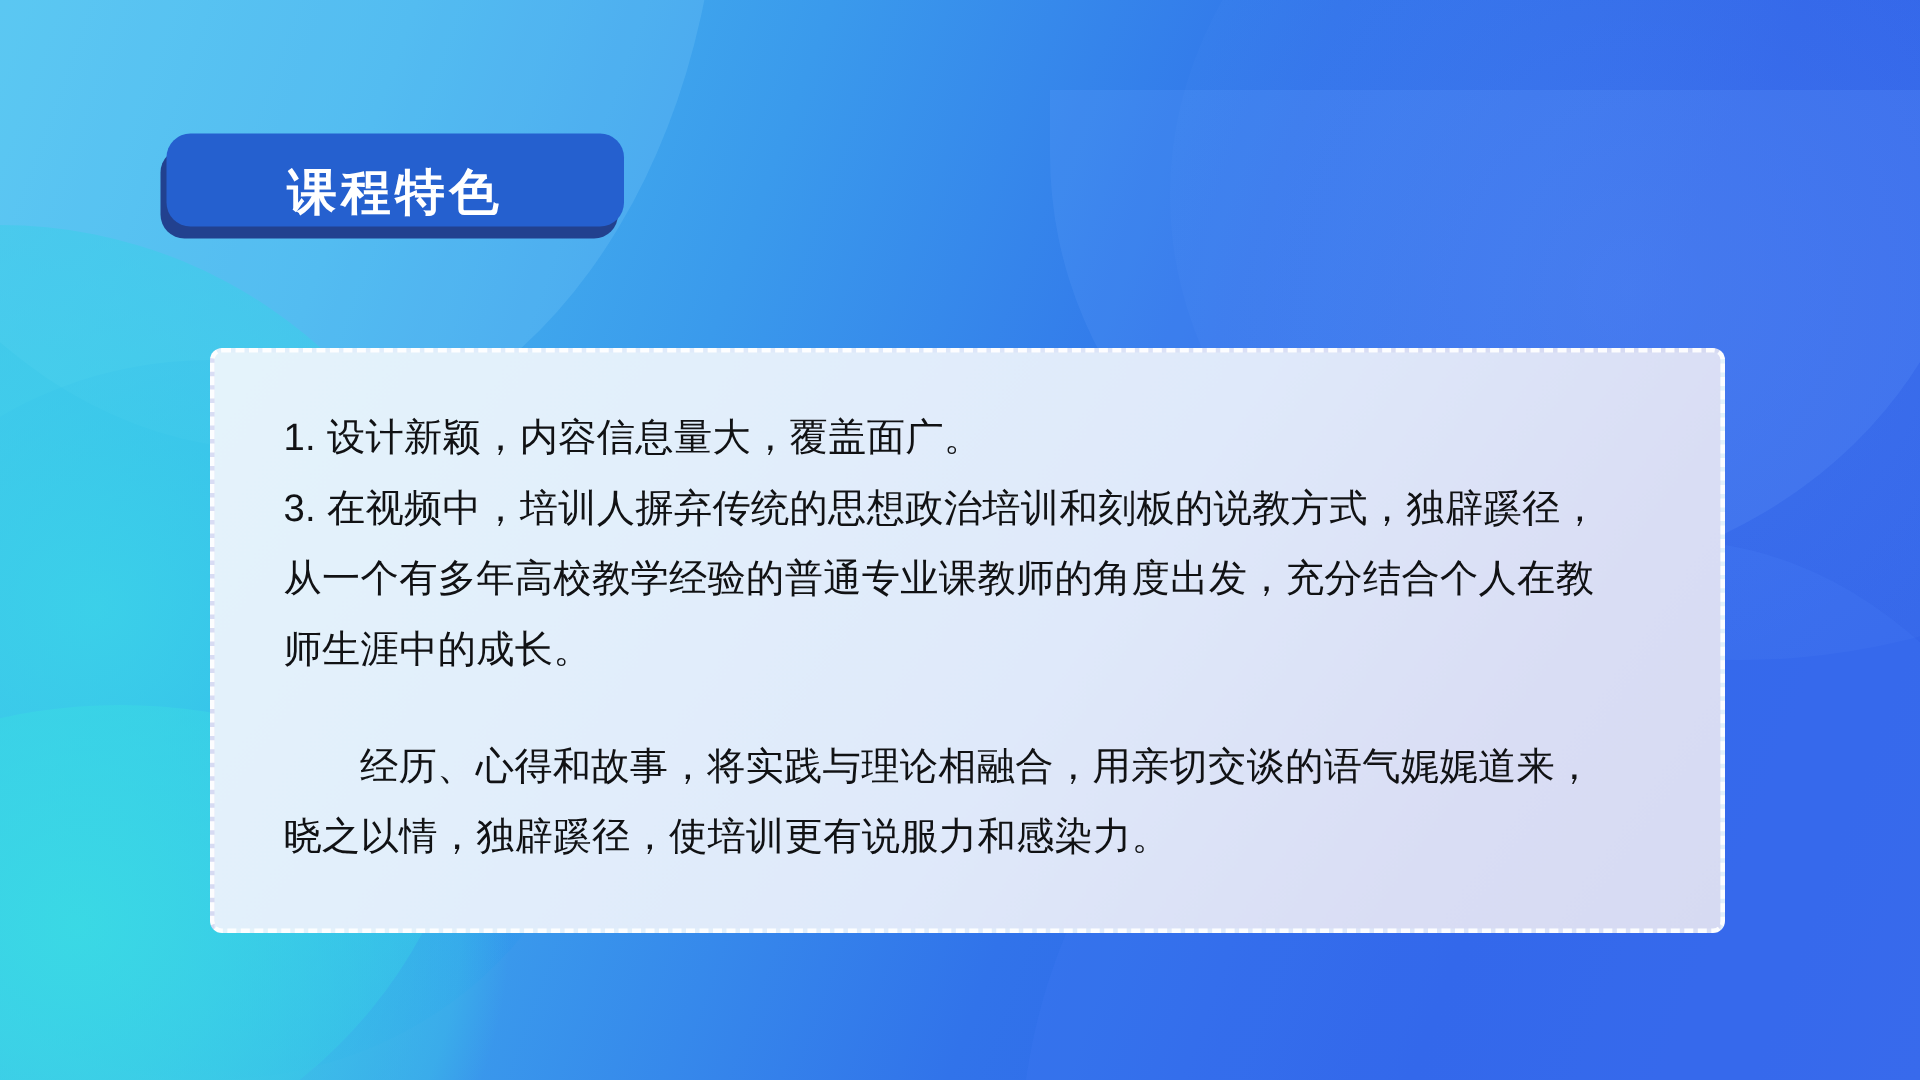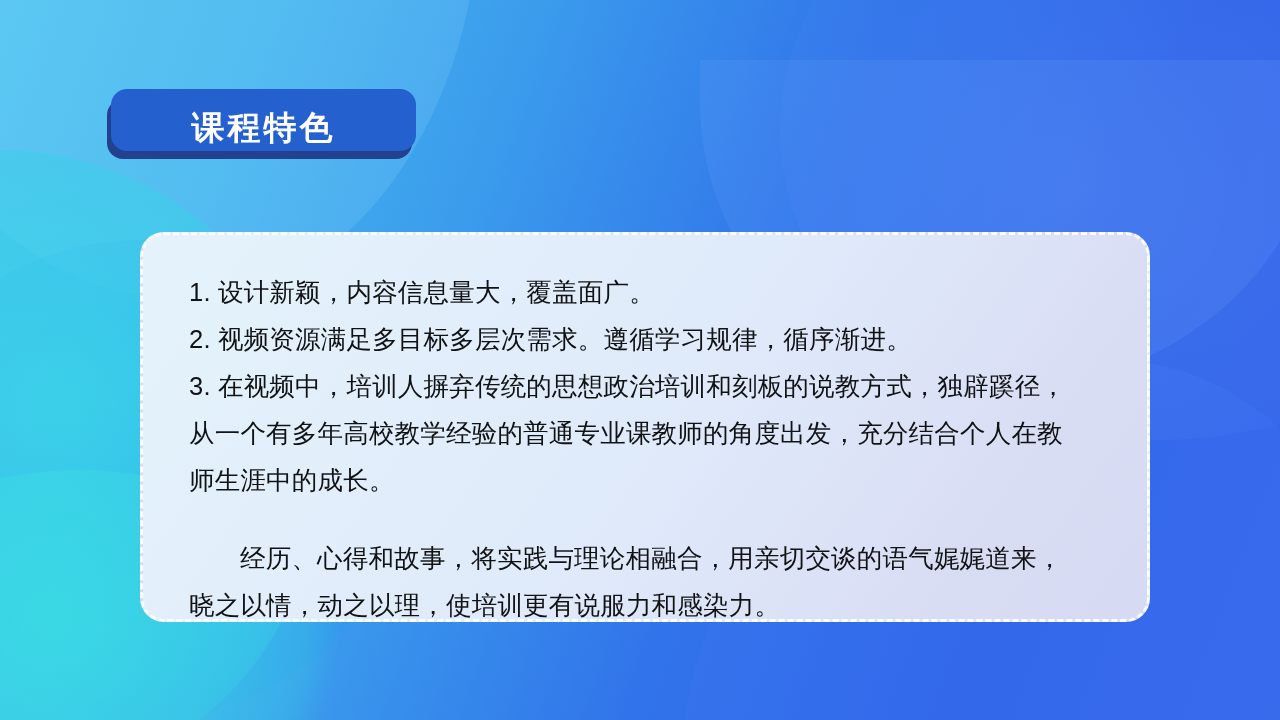--- a/index.html
+++ b/index.html
@@ -125,21 +125,21 @@
 
   
   #content-card {
     position: absolute;
     left: 140px;
     top: 232px;
     width: 1010px;
     height: 390px;
     box-sizing: border-box;
     border: 3px dashed rgba(255,255,255,0.92);
-    border-radius: 24px;
+    border-radius: 8px;
     background: linear-gradient(125deg,
         #e4f3fb 0%,
         #e2effb 25%,
         #dfe9fa 55%,
         #d9ddf4 82%,
         #d6daf2 100%);
     padding: 34px 68px 20px 46px;
   }
   .para {
     color: #111214;
@@ -173,18 +173,17 @@
 
   <div id="title-badge-wrap">
     <div id="title-badge-shadow"></div>
     <div id="title-badge">
       <span id="title-badge-text">课程特色</span>
     </div>
   </div>
 
   <div id="content-card">
     <p class="para">1. 设计新颖，内容信息量大，覆盖面广。</p>
-    <p class="para">2. 视频资源满足多目标多层次需求。遵循学习规律，循序渐进。</p>
     <p class="para" id="para-block-3">3. 在视频中，培训人摒弃传统的思想政治培训和刻板的说教方式，独辟蹊径，从一个有多年高校教学经验的普通专业课教师的角度出发，充分结合个人在教师生涯中的成长。</p>
-    <p class="para" id="para-final">经历、心得和故事，将实践与理论相融合，用亲切交谈的语气娓娓道来，晓之以情，动之以理，使培训更有说服力和感染力。</p>
+    <p class="para" id="para-final">经历、心得和故事，将实践与理论相融合，用亲切交谈的语气娓娓道来，晓之以情，独辟蹊径，使培训更有说服力和感染力。</p>
   </div>
 
 </div>
 
 </body></html>

